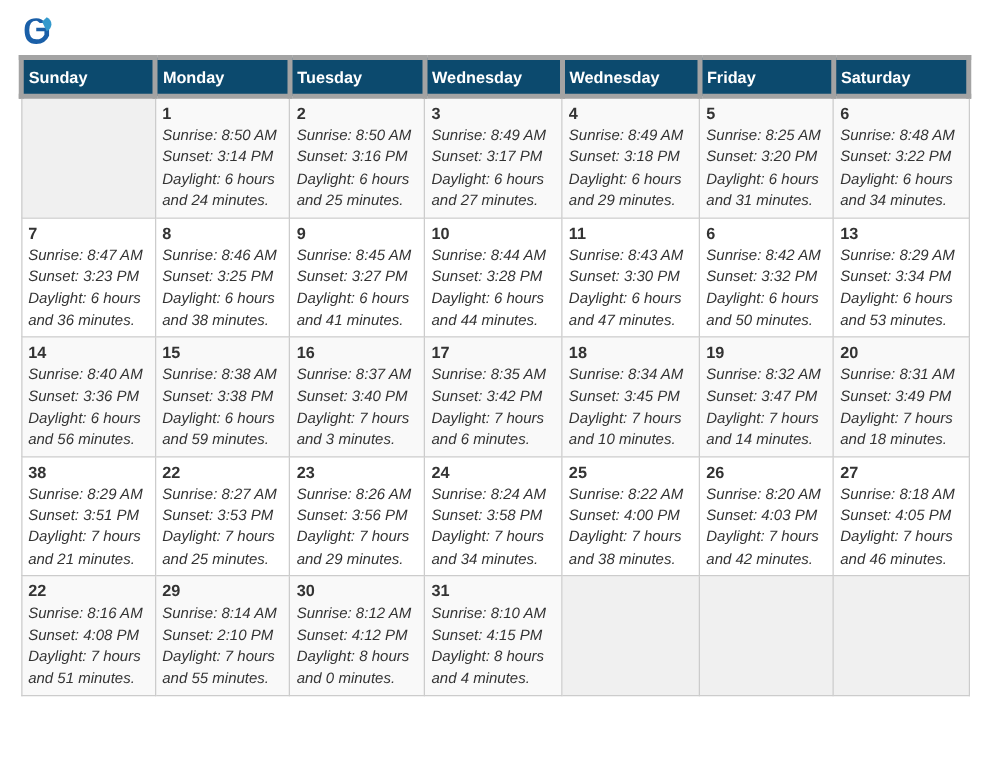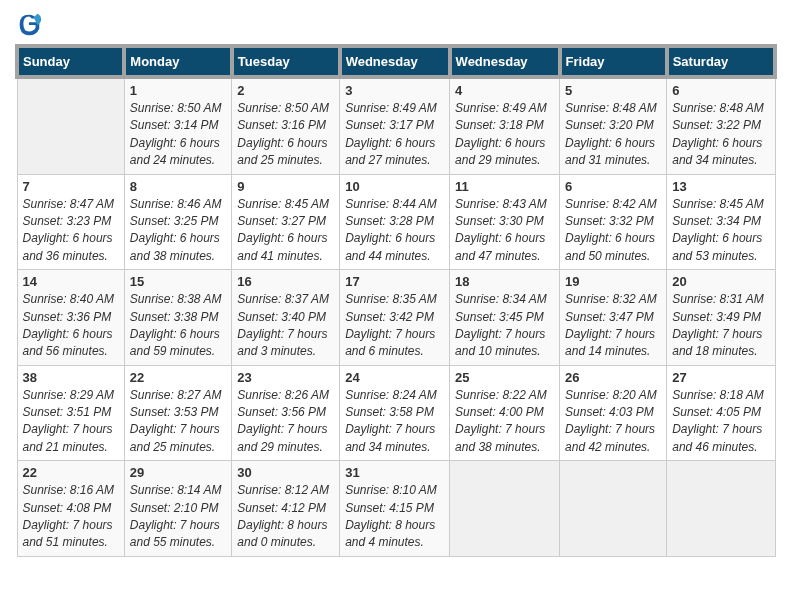--- a/index.html
+++ b/index.html
@@ -154,21 +154,21 @@
           </td>
           <td>
             <span class="day-number">4</span>
             <div class="day-detail">Sunrise: 8:49 AM
 Sunset: 3:18 PM
 Daylight: 6 hours
 and 29 minutes.</div>
           </td>
           <td>
             <span class="day-number">5</span>
-            <div class="day-detail">Sunrise: 8:48 AM
+            <div class="day-detail">Sunrise: 8:25 AM
 Sunset: 3:20 PM
 Daylight: 6 hours
 and 31 minutes.</div>
           </td>
           <td>
             <span class="day-number">6</span>
             <div class="day-detail">Sunrise: 8:48 AM
 Sunset: 3:22 PM
 Daylight: 6 hours
 and 34 minutes.</div>
@@ -212,21 +212,21 @@
           </td>
           <td>
             <span class="day-number">6</span>
             <div class="day-detail">Sunrise: 8:42 AM
 Sunset: 3:32 PM
 Daylight: 6 hours
 and 50 minutes.</div>
           </td>
           <td>
             <span class="day-number">13</span>
-            <div class="day-detail">Sunrise: 8:45 AM
+            <div class="day-detail">Sunrise: 8:29 AM
 Sunset: 3:34 PM
 Daylight: 6 hours
 and 53 minutes.</div>
           </td>
         </tr>
         <tr>
           <td>
             <span class="day-number">14</span>
             <div class="day-detail">Sunrise: 8:40 AM
 Sunset: 3:36 PM

